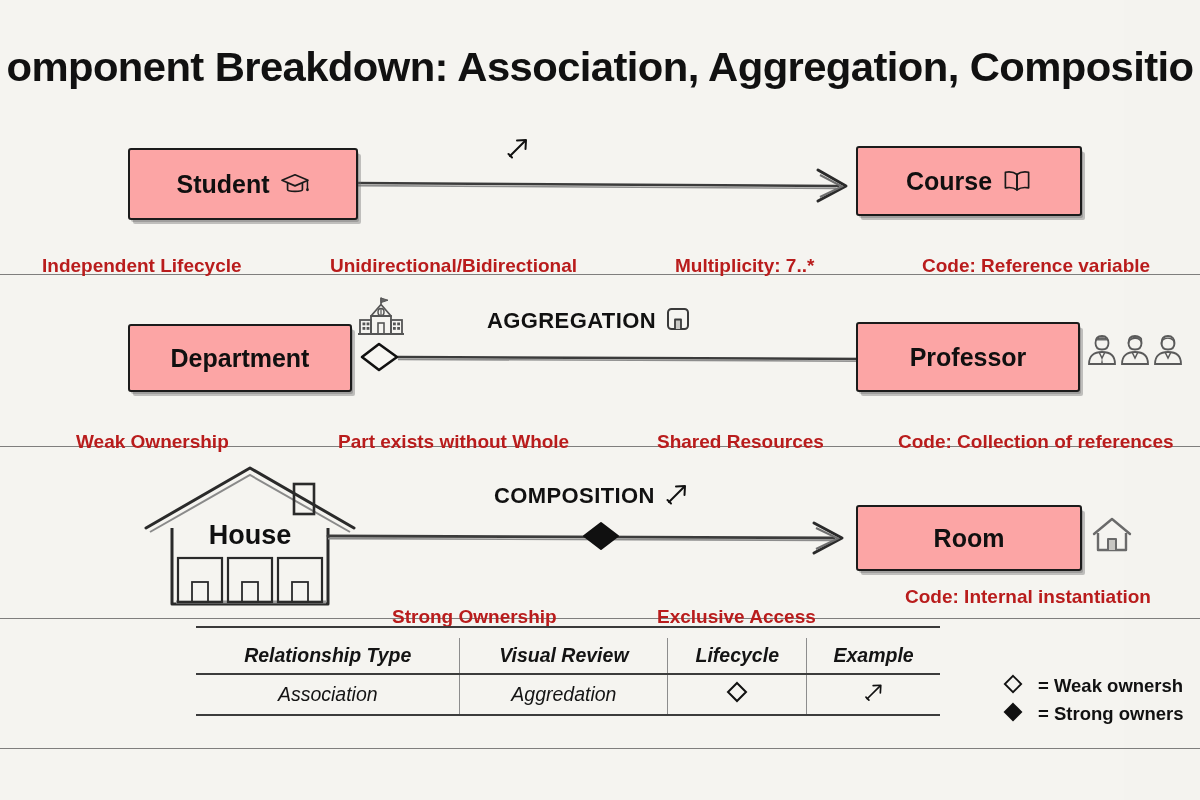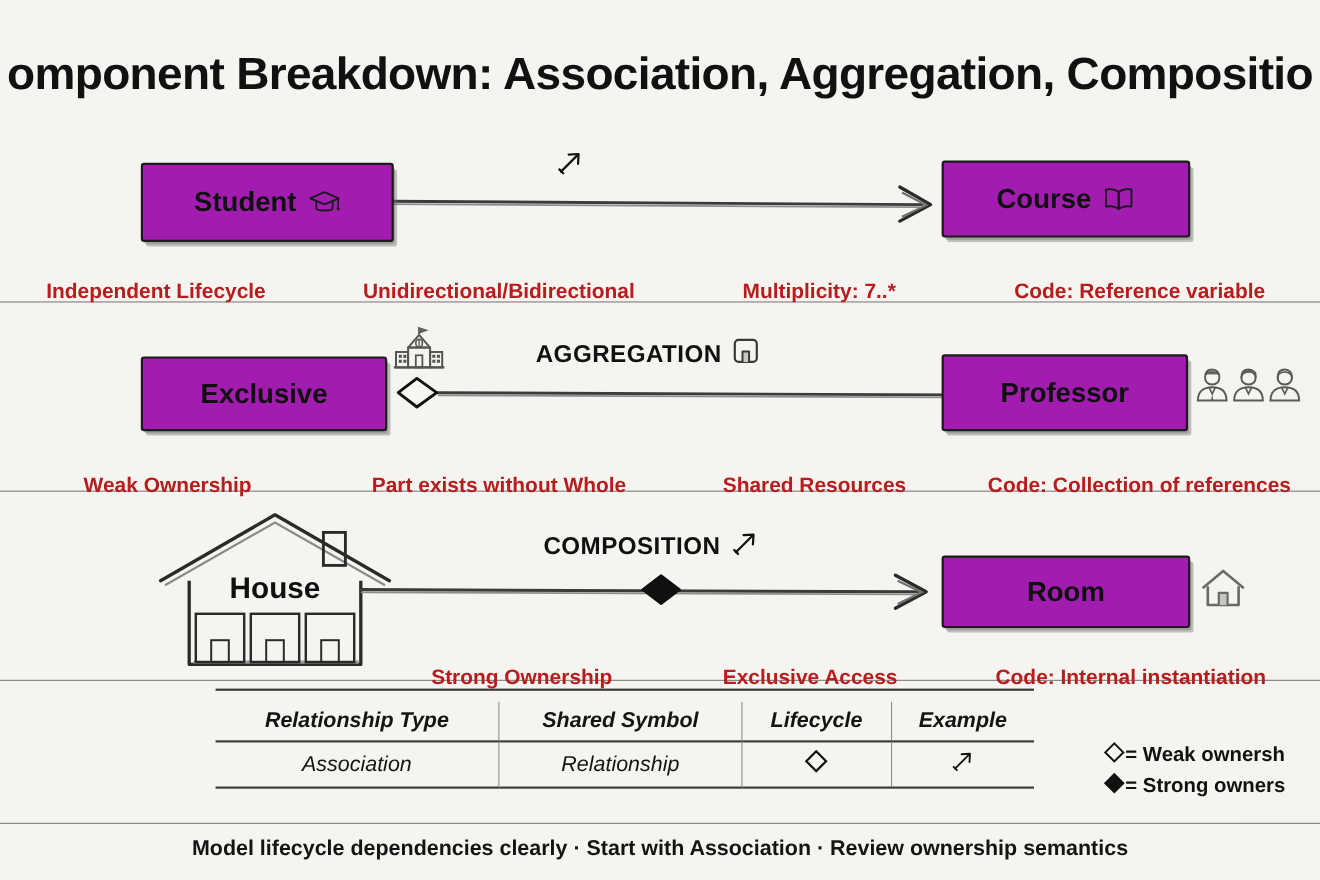--- a/index.html
+++ b/index.html
@@ -32,21 +32,21 @@
     left: 0; width: 1200px;
     height: 1px;
     background: #575757;
     opacity: .75;
   }
   
   .band { position: absolute; left: 0; width: 1200px; }
   
   .node {
     position: absolute;
-    background: #a21caf;
+    background: #fca5a5;
     border: 2.4px solid #1b1b1b;
     border-radius: 3px;
     box-shadow: 4px 5px 0 -1px rgba(110,110,110,.40),
                 2px 3px 0 -1px rgba(70,70,70,.30);
     display: flex;
     align-items: center;
     justify-content: center;
     gap: 10px;
   }
   .node .node-label {
@@ -106,21 +106,21 @@
   }
   
   #legend {
     position: absolute;
     left: 1003px; top: 672px;
     font-size: 18.5px;
     font-weight: 700;
     color: #111;
     white-space: nowrap;
   }
-  #legend .leg-row { display: flex; align-items: center; gap: 0; height: 28px; }
+  #legend .leg-row { display: flex; align-items: center; gap: 15px; height: 28px; }
   
   #footer-note {
     position: absolute;
     left: 0; top: 760px; width: 1200px;
     text-align: center;
     font-size: 19.5px;
     font-weight: 600;
     color: #141414;
     white-space: nowrap;
   }
@@ -221,21 +221,21 @@
         <rect x="36" y="26.5" width="2.8" height="2.8" fill="#555"></rect>
         <rect x="40.2" y="26.5" width="2.8" height="2.8" fill="#555"></rect>
         <rect x="36" y="31" width="2.8" height="2.8" fill="#555"></rect>
         <rect x="40.2" y="31" width="2.8" height="2.8" fill="#555"></rect>
         <rect x="21" y="27" width="6" height="11" fill="none" stroke="#555" stroke-width="1.6"></rect>
         <path d="M1 38 L47 38" stroke="#555" stroke-width="2"></path>
       </svg>
     </div>
 
     <div class="node" style="left:128px; top:324px; width:220px; height:64px">
-      <span class="node-label">Exclusive</span>
+      <span class="node-label">Department</span>
     </div>
 
     <div class="node" style="left:856px; top:322px; width:220px; height:66px">
       <span class="node-label">Professor</span>
     </div>
 
     <div style="position:absolute; left:1086px; top:332px; display:flex; gap:1px">
       <svg width="32" height="34" viewBox="0 0 32 34">
         <path d="M16 4 C11.5 4 9.5 7 9.5 11 C9.5 15 12 17.5 16 17.5 C20 17.5 22.5 15 22.5 11 C22.5 7 20.5 4 16 4 Z" fill="none" stroke="#5a5a5a" stroke-width="1.8"></path>
         <path d="M10 8.5 C12 5 20 5 22 8.5" fill="#6a6a6a" stroke="#5a5a5a" stroke-width="1.4"></path>
@@ -308,38 +308,38 @@
     <div style="position:absolute; left:1090px; top:514px">
       <svg width="44" height="42" viewBox="0 0 44 42">
         <path d="M4 20 L22 5 L40 20" fill="none" stroke="#6a6a6a" stroke-width="2.4" stroke-linejoin="round" stroke-linecap="round"></path>
         <path d="M8 19 L8 36 L36 36 L36 19" fill="none" stroke="#6a6a6a" stroke-width="2.4" stroke-linejoin="round"></path>
         <path d="M18 36 L18 25 L26 25 L26 36" fill="#c7c6c2" stroke="#6a6a6a" stroke-width="2" stroke-linejoin="round"></path>
       </svg>
     </div>
 
     <div class="cap" style="left:392px; top:585px">Strong Ownership</div>
     <div class="cap" style="left:657px; top:585px">Exclusive Access</div>
-    <div class="cap" style="left:905px; top:585px">Code: Internal instantiation</div>
+    <div class="cap" style="left:905px; top:565px">Code: Internal instantiation</div>
   </div>
 
   <div class="tbl-top-rule"></div>
   <div id="summary-table">
     <table>
       <thead>
         <tr>
           <th>Relationship Type</th>
-          <th>Shared Symbol</th>
+          <th>Visual Review</th>
           <th>Lifecycle</th>
           <th>Example</th>
         </tr>
       </thead>
       <tbody>
         <tr>
           <td>Association</td>
-          <td>Relationship</td>
+          <td>Aggredation</td>
           <td>
             <span class="di">
               <svg width="22" height="22" viewBox="0 0 22 22">
                 <path d="M11 2 L20 11 L11 20 L2 11 Z" fill="none" stroke="#111" stroke-width="2"></path>
               </svg>
             </span>
           </td>
           <td>
             <span class="di">
               <svg width="22" height="22" viewBox="0 0 26 26">
@@ -366,15 +366,14 @@
     <div class="leg-row">
       <span class="di">
         <svg width="20" height="20" viewBox="0 0 22 22">
           <path d="M11 2 L20 11 L11 20 L2 11 Z" fill="#111" stroke="#111" stroke-width="2"></path>
         </svg>
       </span>
       <span>= Strong owners</span>
     </div>
   </div>
 
-  <div id="footer-note">Model lifecycle dependencies clearly · Start with Association · Review ownership semantics</div>
 
 </div>
 
 </body></html>

